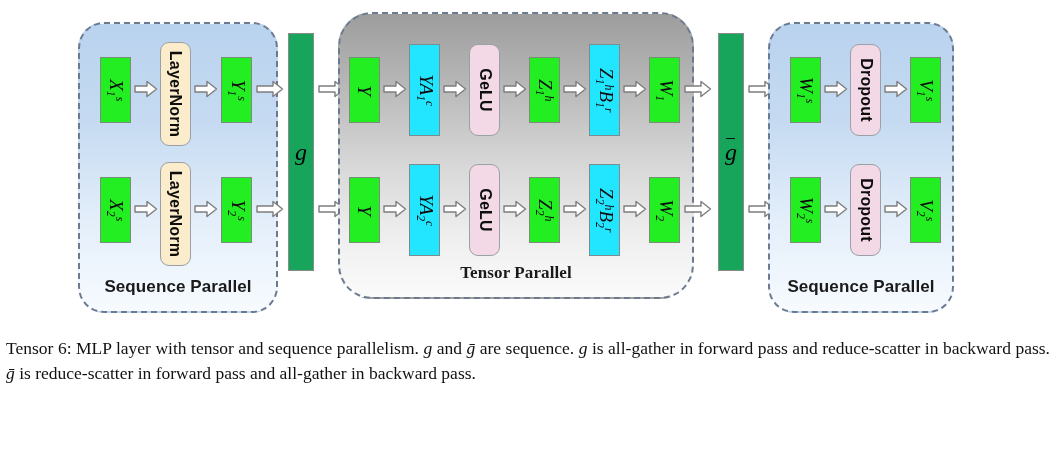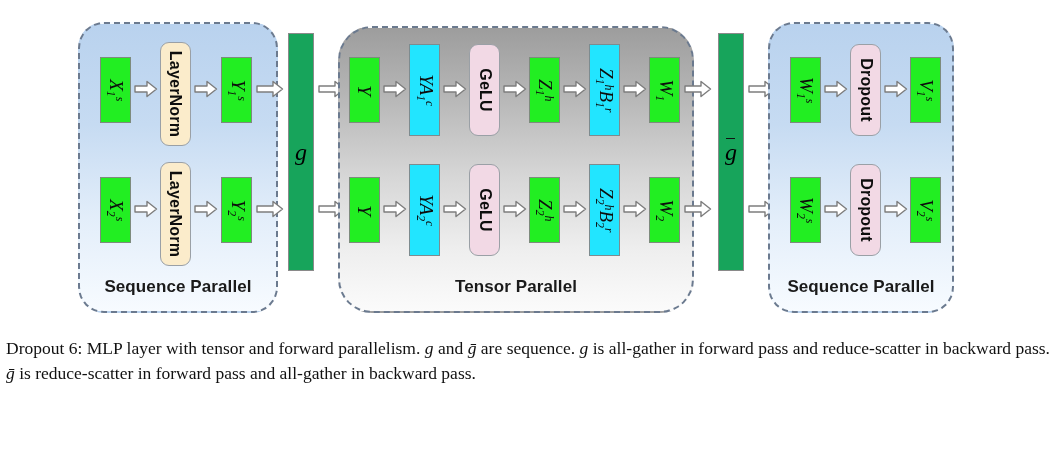--- a/index.html
+++ b/index.html
@@ -122,21 +122,21 @@
     <svg width="28" height="18" viewBox="0 0 28 18">
         <path d="M1 6 H17 V1.5 L26.5 9 L17 16.5 V12 H1 Z" fill="#ffffff" stroke="#7d7d7d" stroke-width="1.4" stroke-linejoin="round"></path>
       </svg>
   </div>
   <div class="arrow" style="left:318px;top:200px;width:28px;height:18px;">
     <svg width="28" height="18" viewBox="0 0 28 18">
         <path d="M1 6 H17 V1.5 L26.5 9 L17 16.5 V12 H1 Z" fill="#ffffff" stroke="#7d7d7d" stroke-width="1.4" stroke-linejoin="round"></path>
       </svg>
   </div>
 
-  <div class="panel tensor" style="left:338px;top:26px;width:356px;height:287px;">
+  <div class="panel tensor" style="left:338px;top:12px;width:356px;height:287px;font-family:Liberation Serif, serif;">
     <div class="panel-label">Tensor Parallel</div>
   </div>
 
   <div class="node green" style="left:349px;top:57px;width:31px;height:66px;">
     <span class="lbl">Y</span>
   </div>
   <div class="arrow" style="left:383px;top:80px;width:24px;height:18px;">
     <svg width="24" height="18" viewBox="0 0 24 18">
         <path d="M1 6 H13 V1.5 L22.5 9 L13 16.5 V12 H1 Z" fill="#ffffff" stroke="#7d7d7d" stroke-width="1.4" stroke-linejoin="round"></path>
       </svg>
@@ -285,13 +285,13 @@
     <svg width="24" height="18" viewBox="0 0 24 18">
         <path d="M1 6 H13 V1.5 L22.5 9 L13 16.5 V12 H1 Z" fill="#ffffff" stroke="#7d7d7d" stroke-width="1.4" stroke-linejoin="round"></path>
       </svg>
   </div>
   <div class="node green" style="left:910px;top:177px;width:31px;height:66px;">
     <span class="lbl">V<sub>2</sub><sup>s</sup></span>
   </div>
 
 </div>
 
-<div id="caption"><span>Dropout 6:</span><span> MLP layer with tensor and forward parallelism. </span><i>g</i><span> and </span><i>ḡ</i><span> are sequence. </span><i>g</i><span> is all-gather in forward pass and reduce-scatter in backward pass. </span><i>ḡ</i><span> is reduce-scatter in forward pass and all-gather in backward pass.</span></div>
+<div id="caption"><span>Tensor 6:</span><span> MLP layer with tensor and sequence parallelism. </span><i>g</i><span> and </span><i>ḡ</i><span> are sequence. </span><i>g</i><span> is all-gather in forward pass and reduce-scatter in backward pass. </span><i>ḡ</i><span> is reduce-scatter in forward pass and all-gather in backward pass.</span></div>
 
 </body></html>

